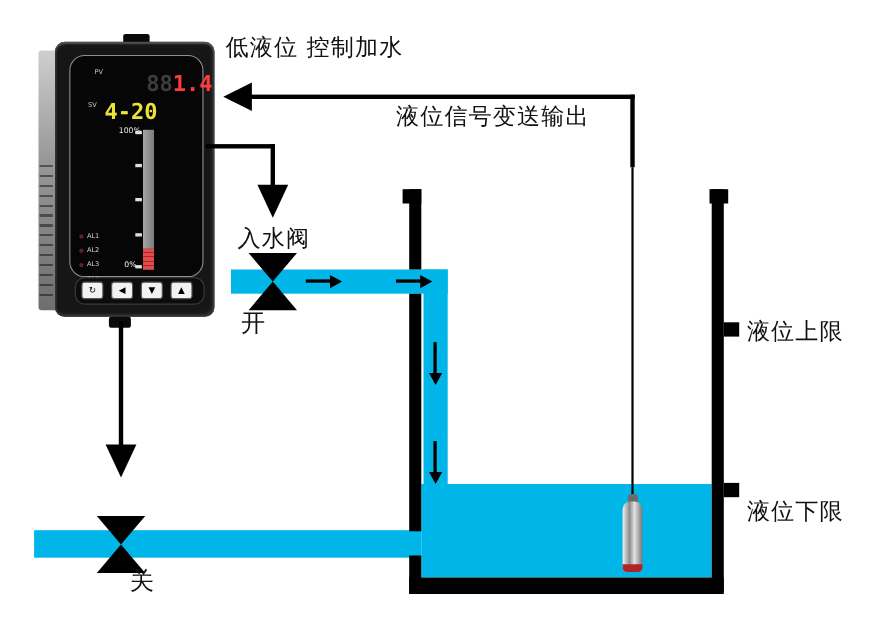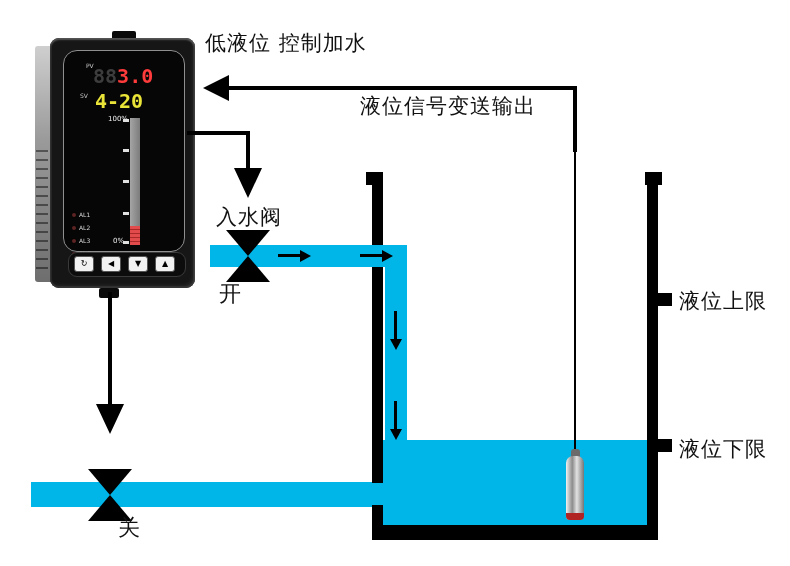--- a/index.html
+++ b/index.html
@@ -25,21 +25,21 @@
             border-radius:3px 0 0 3px;}
   .ctl-vents{position:absolute;left:36px;top:150px;width:12px;height:122px;
             background:repeating-linear-gradient(180deg,rgba(0,0,0,.45) 0 2px,rgba(255,255,255,0) 2px 9px);}
   .ctl-body{position:absolute;left:50px;top:38px;width:145px;height:250px;background:#161616;
             border-radius:9px;box-shadow:inset 0 2px 2px rgba(255,255,255,.22),
             inset -2px -2px 4px rgba(255,255,255,.10),inset 0 0 0 2px #242424;}
   .ctl-tab{position:absolute;background:#0a0a0a;border-radius:2px;}
   .ctl-face{position:absolute;left:63px;top:50px;width:120px;height:200px;background:#060606;
             border:1px solid #8f8f8f;border-radius:14px;}
   .seg{font-family:"DejaVu Sans Mono",monospace;font-weight:bold;font-size:20px;letter-spacing:0px;}
-  .seg-ghost{color:var(--ghost,#3d3d3d);}
+  .seg-ghost{color:var(--ghost,#3d3d3d);margin-left:40px;}
   .pv-val{color:var(--pv_value,#ff3b3b);}
   .sv-val{color:var(--sv_value,#e9e437);}
   .tinylbl{position:absolute;font-size:6px;color:#c8c8c8;letter-spacing:0;}
   .barlbl{position:absolute;font-size:7px;color:#efefef;}
   .bartrack{position:absolute;left:130px;top:118px;width:10px;height:127px;
             background:linear-gradient(90deg,#a5a5a5,#7c7c7c);}
   .barfill{position:absolute;left:0;bottom:0;width:100%;
            background:repeating-linear-gradient(180deg,#e24b4b 0 3px,#a82828 3px 4px);}
   .tick{position:absolute;width:6px;height:3px;background:#e0e0e0;}
   .ledrow{position:absolute;display:flex;align-items:center;gap:3px;}
@@ -67,21 +67,21 @@
 
   <div>
     <div class="ctl-tab" style="left:112px;top:31px;width:24px;height:9px;"></div>
     <div class="ctl-side"></div>
     <div class="ctl-vents"></div>
     <div class="ctl-body"></div>
     <div class="ctl-face"></div>
 
     <span class="tinylbl" style="left:86px;top:62px;">PV</span>
     <div class="abs" style="left:93px;top:64px;">
-      <span class="seg seg-ghost">88</span><span class="seg pv-val">3.0</span>
+      <span class="seg seg-ghost">88</span><span class="seg pv-val">1.4</span>
     </div>
     <span class="tinylbl" style="left:80px;top:92px;">SV</span>
     <div class="abs" style="left:95px;top:89px;text-align:right;">
       <span class="seg sv-val">4-20</span>
     </div>
 
     <span class="barlbl" style="left:108px;top:115px;">100%</span>
     <div class="tick" style="left:123px;top:119px;"></div>
     <div class="bartrack">
       <div class="barfill" style="height: 15%;"></div>
@@ -159,21 +159,21 @@
   <div class="wall" style="left:372px;top:172px;width:11px;height:73px;"></div>
   <div class="wall" style="left:372px;top:267px;width:11px;height:216px;"></div>
   <div class="wall" style="left:372px;top:505px;width:11px;height:35px;"></div>
   <div class="wall" style="left:645px;top:172px;width:17px;height:13px;"></div>
   <div class="wall" style="left:647px;top:172px;width:11px;height:366px;"></div>
   <div class="wall" style="left:372px;top:525px;width:286px;height:15px;"></div>
 
   <div class="marker" style="left:658px;top:293px;"></div>
   <span class="cjk" style="left:679px;top:287px;">液位上限</span>
   <div class="marker" style="left:658px;top:439px;"></div>
-  <span class="cjk" style="left:679px;top:435px;">液位下限</span>
+  <span class="cjk" style="left:679px;top:451px;">液位下限</span>
 
   <div class="cable" style="left:574px;top:152px;width:2px;height:300px;"></div>
   <div class="sensor-nose"></div>
   <div class="sensor-body">
     <div class="sensor-tip"></div>
   </div>
 
   <span class="cjk" style="left:216px;top:203px;text-align:center;">入水阀</span>
   <div>
     <div class="tri valve-t" style="left:226px;top:230px;"></div>

